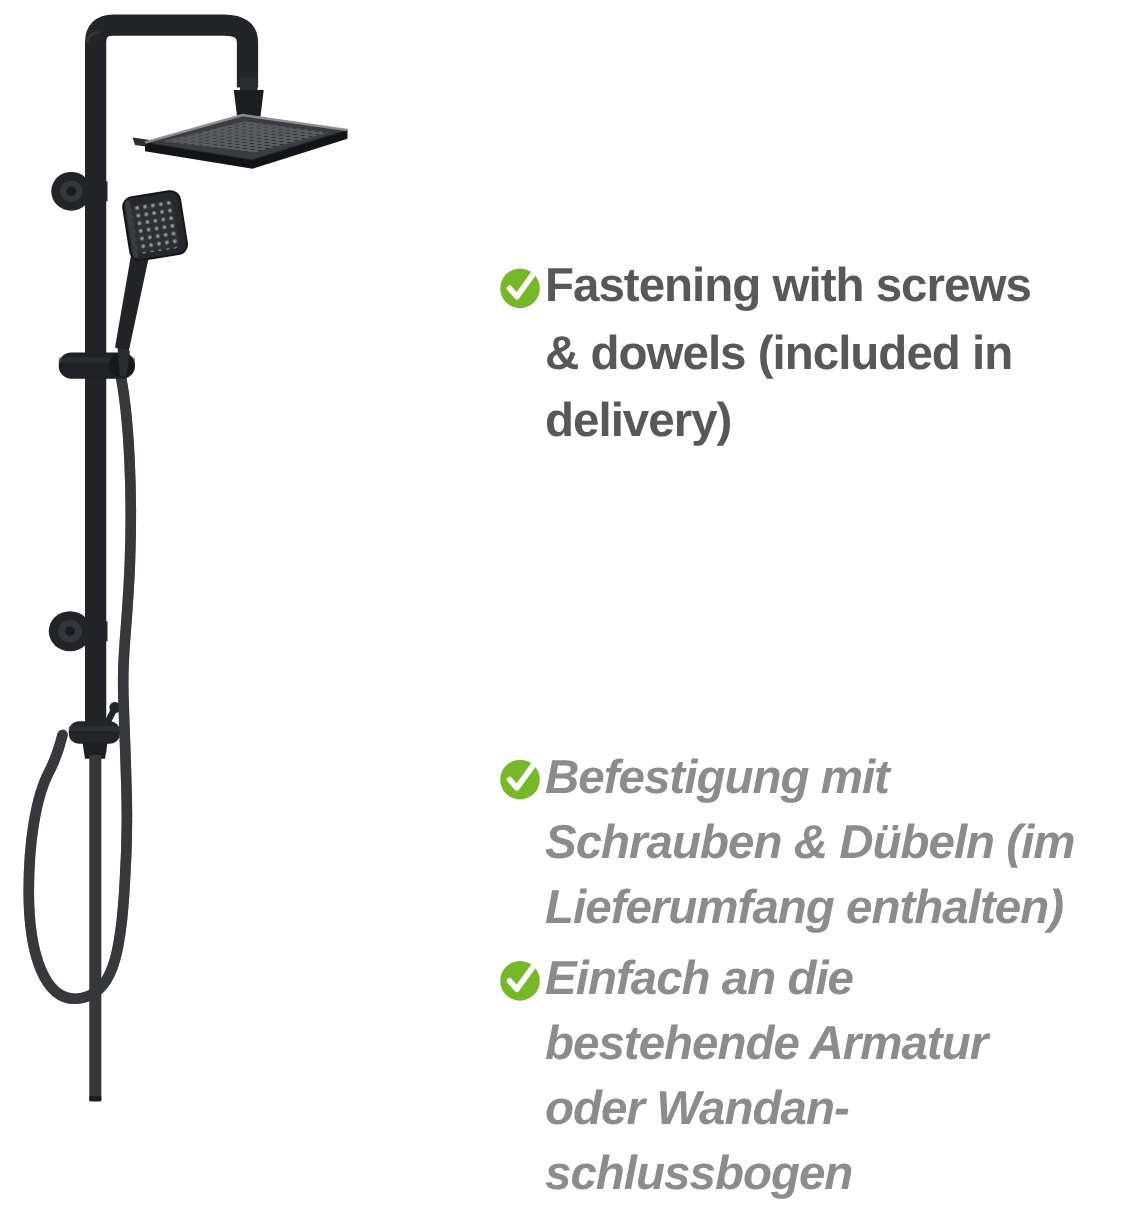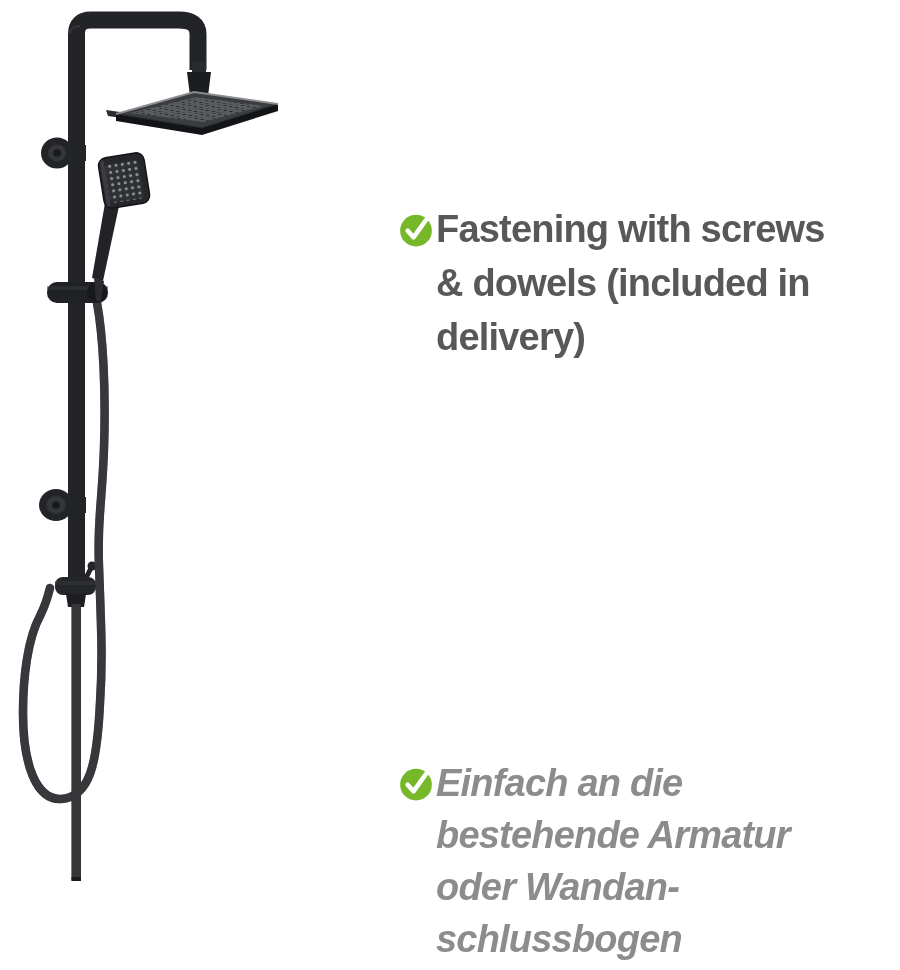--- a/index.html
+++ b/index.html
@@ -143,20 +143,29 @@
     <svg class="check" viewBox="0 0 48 48">
       <circle cx="24" cy="26" r="19" fill="var(--accent-green,#76b82a)"></circle>
       <path d="M14 26 L21 34 L39 9" fill="none" stroke="#ffffff" stroke-width="5.5" stroke-linecap="round" stroke-linejoin="round"></path>
     </svg>
     <p class="txt">Fastening with screws
 &amp; dowels (included in
 delivery)</p>
   </div>
 
 
+  <div class="feature de b3">
+    <svg class="check" viewBox="0 0 48 48">
+      <circle cx="24" cy="26" r="19" fill="var(--accent-green,#76b82a)"></circle>
+      <path d="M14 26 L21 34 L39 9" fill="none" stroke="#ffffff" stroke-width="5.5" stroke-linecap="round" stroke-linejoin="round"></path>
+    </svg>
+    <p class="txt">Befestigung mit
+Schrauben &amp; Dübeln (im
+Lieferumfang enthalten)</p>
+  </div>
 
   <div class="feature de b4">
     <svg class="check" viewBox="0 0 48 48">
       <circle cx="24" cy="26" r="19" fill="var(--accent-green,#76b82a)"></circle>
       <path d="M14 26 L21 34 L39 9" fill="none" stroke="#ffffff" stroke-width="5.5" stroke-linecap="round" stroke-linejoin="round"></path>
     </svg>
     <p class="txt">Einfach an die
 bestehende Armatur
 oder Wandan-
 schlussbogen anschließen</p>

